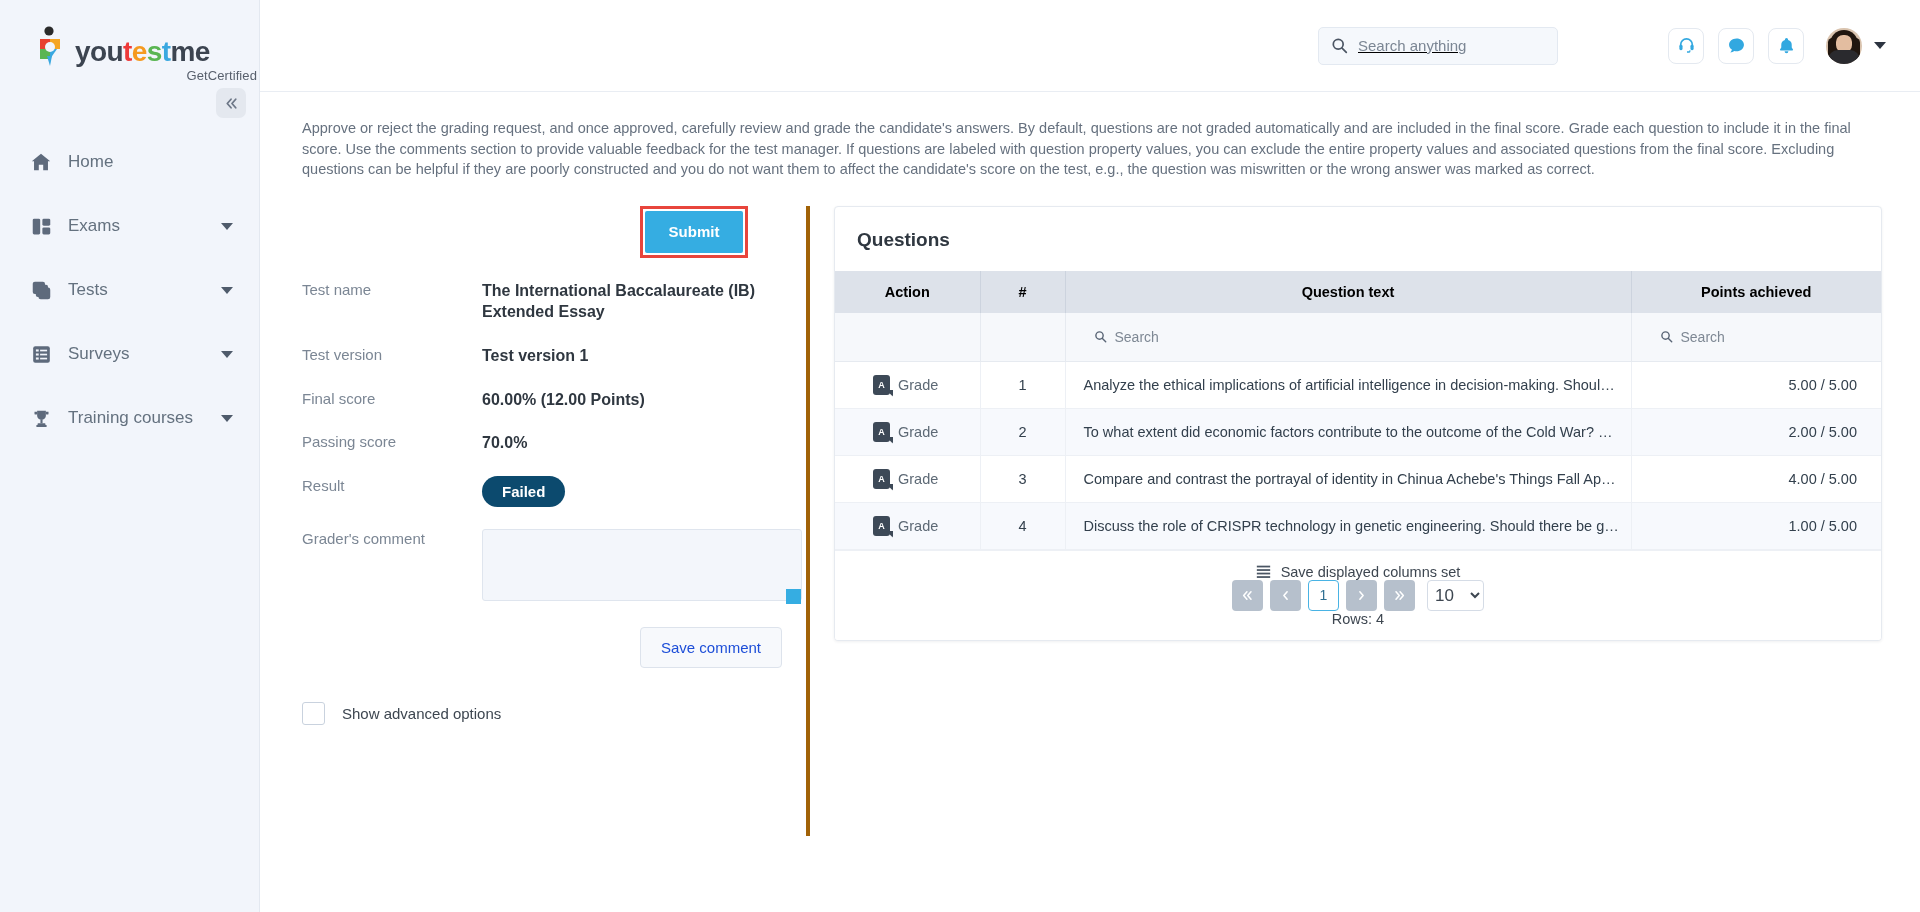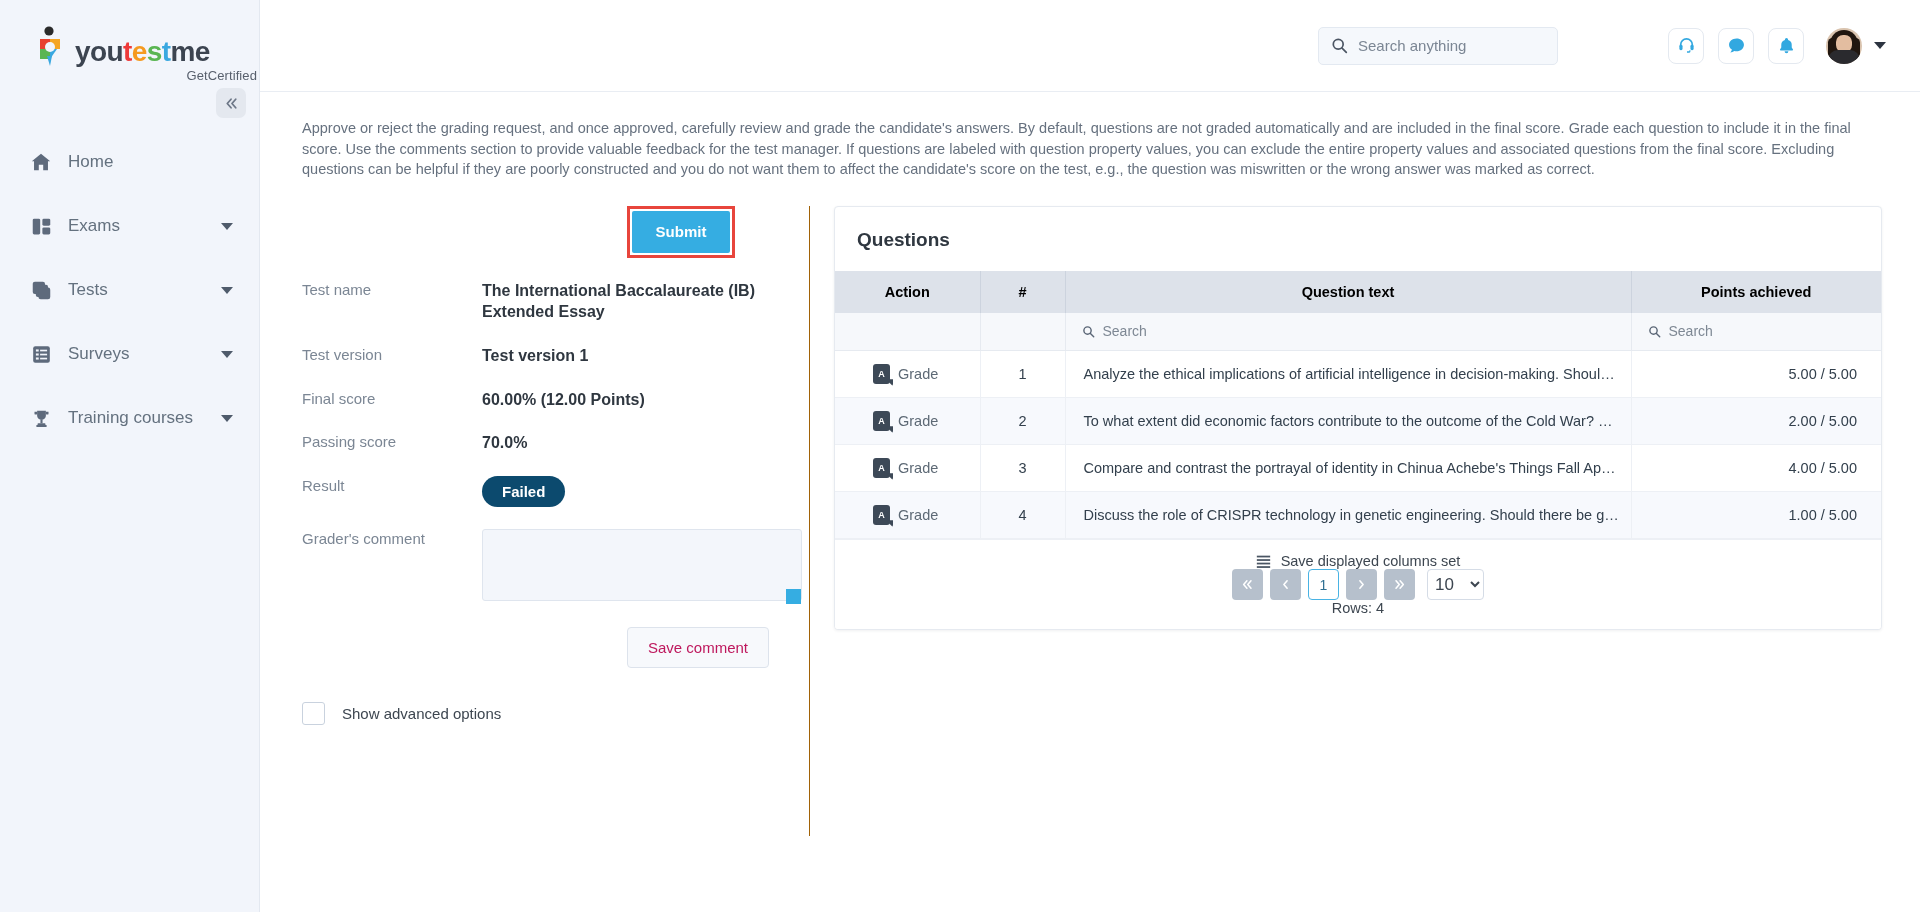--- a/index.html
+++ b/index.html
@@ -79,21 +79,21 @@
     height: 92px; flex: 0 0 92px;
     border-bottom: 1px solid #e9edf3;
     display: flex; align-items: center; justify-content: flex-end;
     padding-right: 34px;
   }
   .search-box {
     width: 240px; height: 38px;
     background: #f5f8fc; border: 1px solid #e3e9f1;
     border-radius: 5px;
     display: flex; align-items: center;
-    padding: 0 12px; margin-right: 96px;
+    padding: 0 12px; margin-right: 96px; text-decoration: underline;
   }
   .search-icon { color: #4b5563; margin-right: 10px; display: flex; }
   .search-input {
     border: none; outline: none; background: transparent;
     font-family: "Liberation Sans", sans-serif;
     font-size: 15px; color: #6b7582; width: 100%;
   }
   .search-input::placeholder { color: #7b8694; }
   .icon-btn {
     width: 36px; height: 36px; border-radius: 8px;
@@ -121,22 +121,22 @@
   .content { flex: 1 1 auto; overflow: hidden; padding: 0; }
   .intro {
     margin: 26px 42px 0 42px;
     font-size: 14.5px; line-height: 1.42; color: #66717f;
     max-width: 1620px;
   }
 
   .columns { display: flex; margin-top: 26px; }
   .left-col {
     width: 550px; flex: 0 0 550px;
-    border-right: 1px solid #a16207;
-    padding: 0 40px 0 42px;
+    border-right: 4px solid #a16207;
+    padding: 0 24px 0 42px;
     min-height: 630px;
   }
   .submit-row { display: flex; justify-content: flex-end; padding-right: 34px; }
   .submit-hl { border: 3px solid #e8453c; padding: 2px; }
   .submit-btn {
     width: 98px; height: 42px;
     background: #35ade2; color: #ffffff;
     border: none; border-radius: 2px;
     font-family: "Liberation Sans", sans-serif;
     font-size: 15px; font-weight: bold; cursor: pointer;
@@ -169,21 +169,21 @@
   .resize-handle {
     position: absolute; right: 1px; bottom: 1px;
     width: 15px; height: 15px; background: #35ade2;
     cursor: nwse-resize;
   }
   .save-row { display: flex; justify-content: flex-end; margin-top: 22px; padding-right: 0; }
   .save-comment-btn {
     background: #f7f9fc; border: 1px solid #dde3ec;
     border-radius: 4px; padding: 11px 20px;
     font-family: "Liberation Sans", sans-serif;
-    font-size: 15px; color: #be185d; cursor: pointer;
+    font-size: 15px; color: #1d4ed8; cursor: pointer;
   }
   .adv-row { display: flex; align-items: center; margin-top: 34px; }
   .checkbox {
     width: 23px; height: 23px; border: 1px solid #c9d2de;
     border-radius: 3px; background: #fff; cursor: pointer;
     flex: 0 0 23px;
   }
   .adv-label { font-size: 15px; color: #3d4650; margin-left: 17px; }
 
   
@@ -204,21 +204,21 @@
     background: #dde2ea; color: #000000;
     font-size: 14.5px; font-weight: bold;
     padding: 13px 10px; text-align: center;
     border-right: 1px solid #ccd3de;
   }
   thead th:last-child { border-right: none; }
   .th-action { width: 145px; }
   .th-num { width: 85px; }
   .th-points { width: 250px; }
   .filter-row td {
-    background: #f6f8fb; padding: 4px;
+    background: #f6f8fb; padding: 16px;
     border-right: 1px solid #e6eaf0;
     border-bottom: 1px solid #e6eaf0;
     height: 38px;
   }
   .filter-row td:last-child { border-right: none; }
   .filter-cell { display: flex; align-items: center; padding: 0 12px; }
   .filter-cell .fi { color: #5a6676; margin-right: 8px; display: flex; }
   .filter-input {
     border: none; background: transparent; outline: none;
     font-family: "Liberation Sans", sans-serif;

